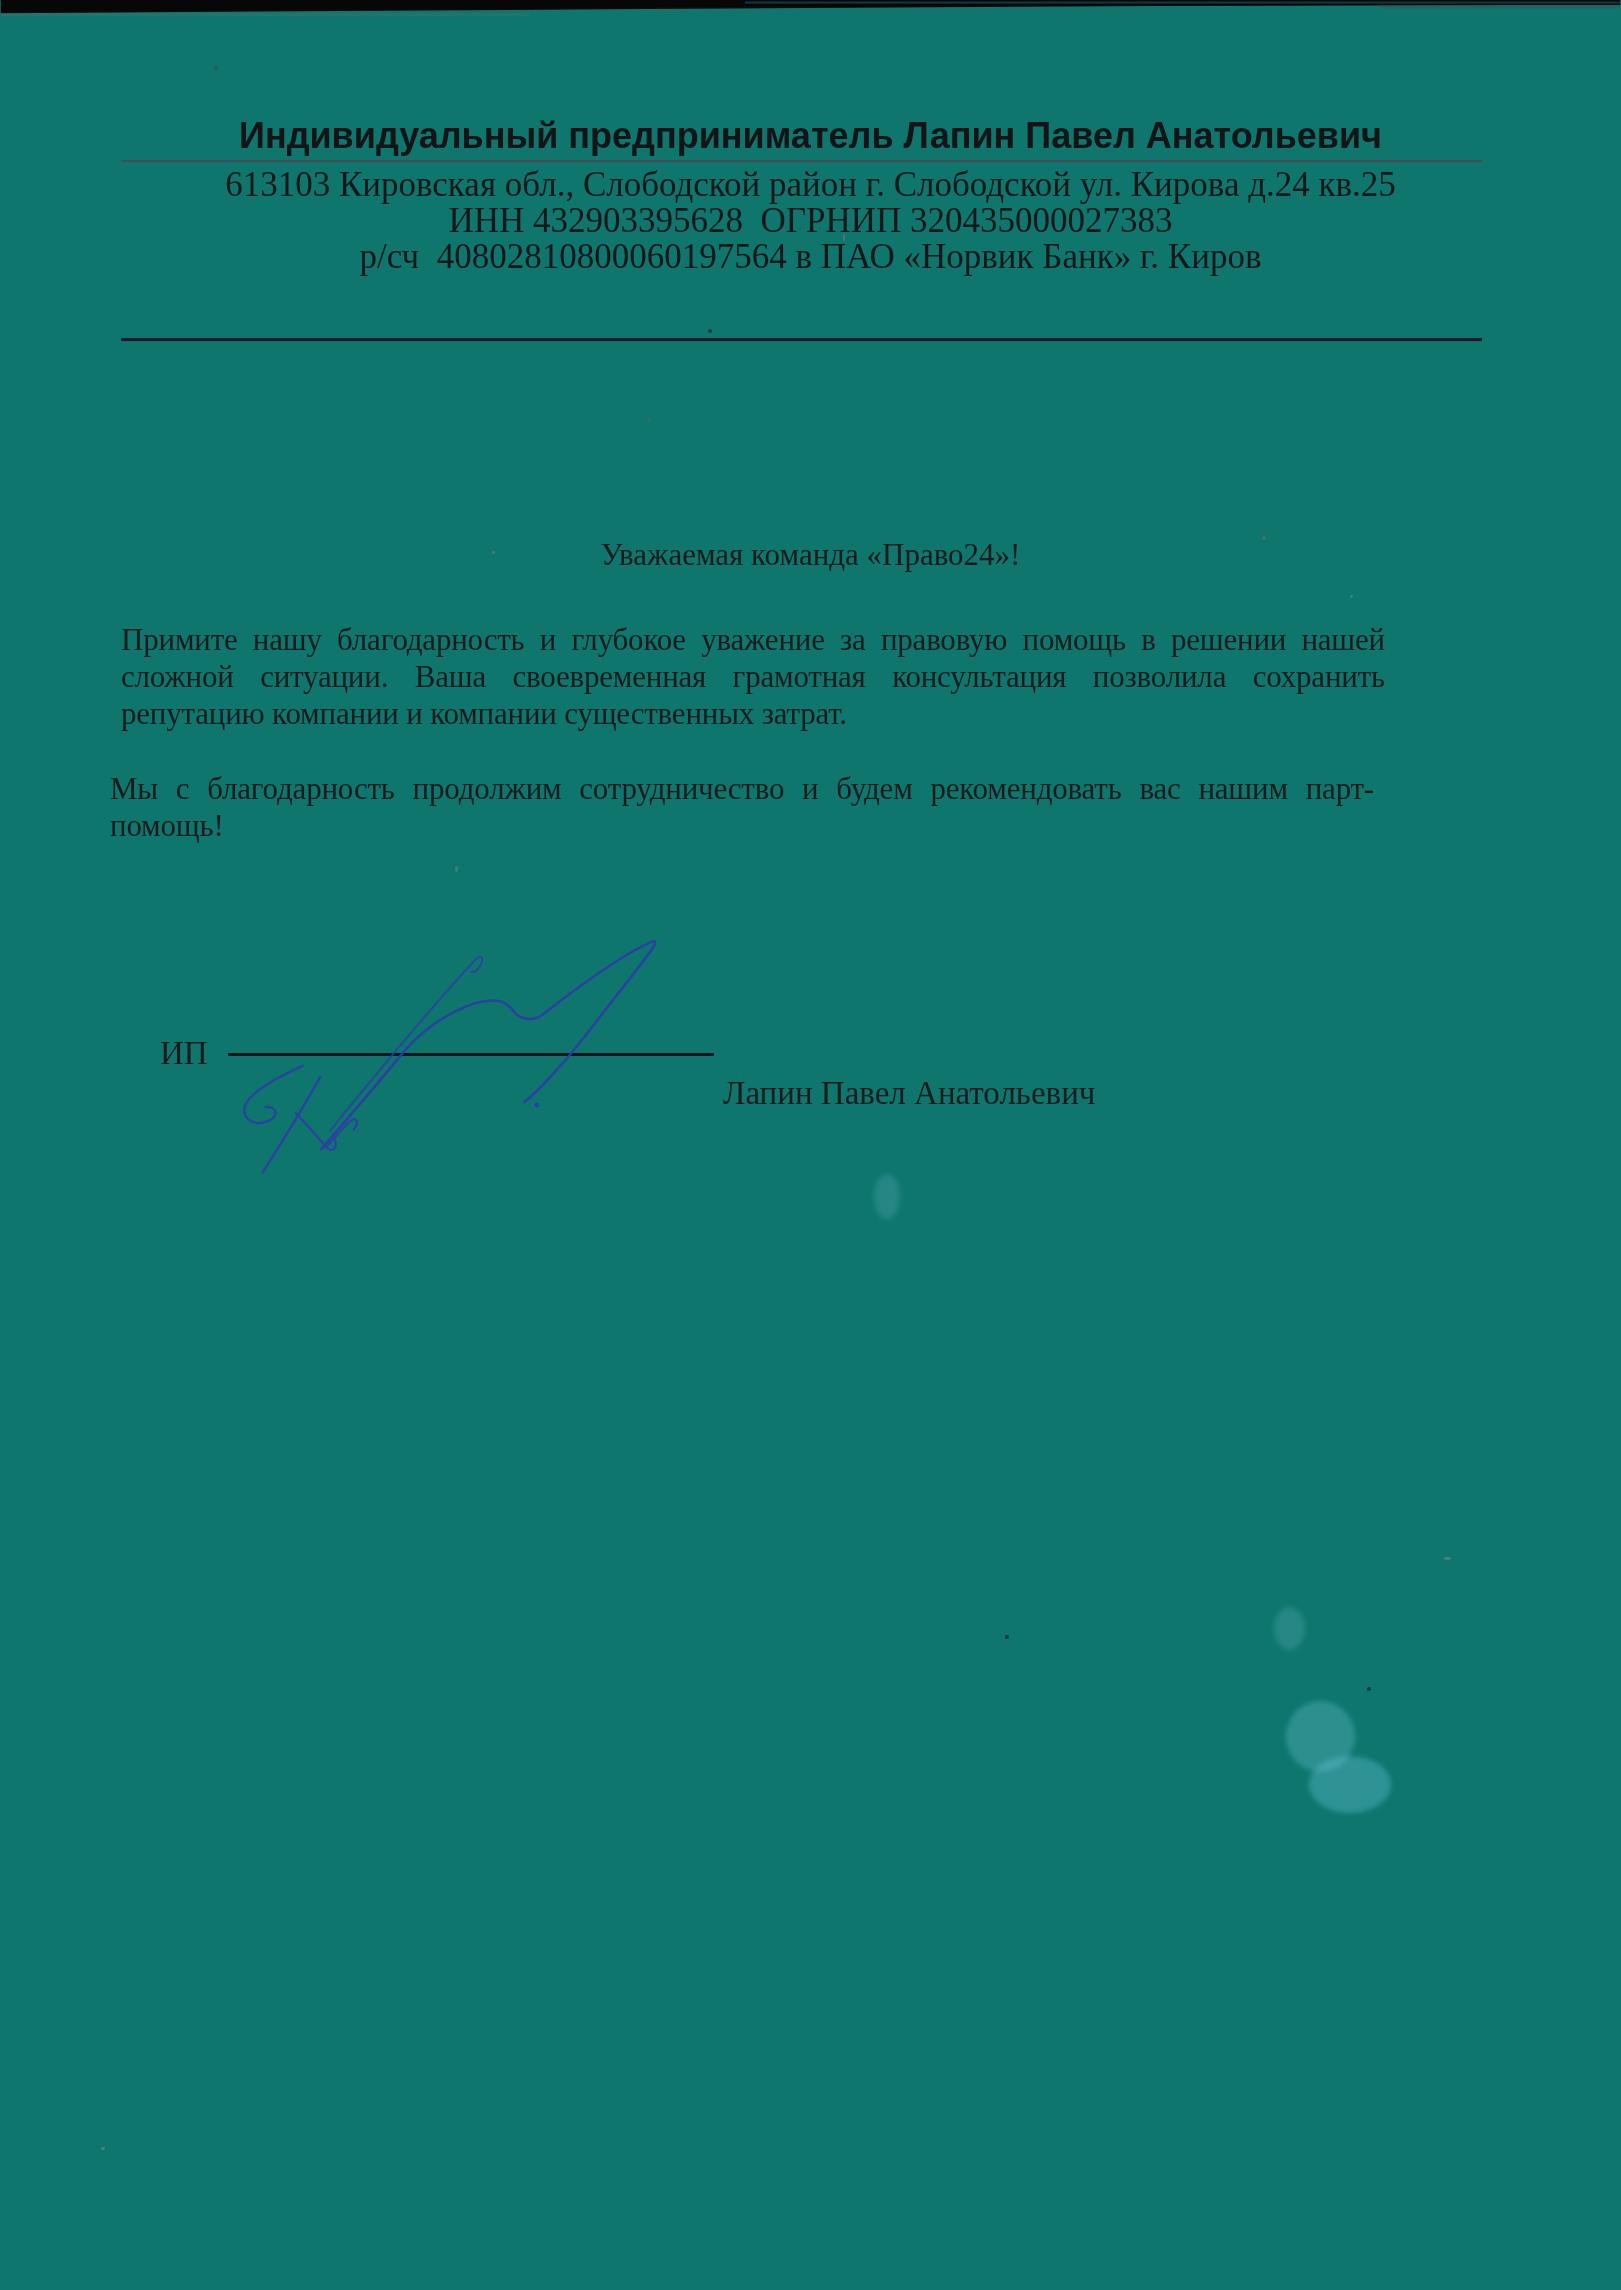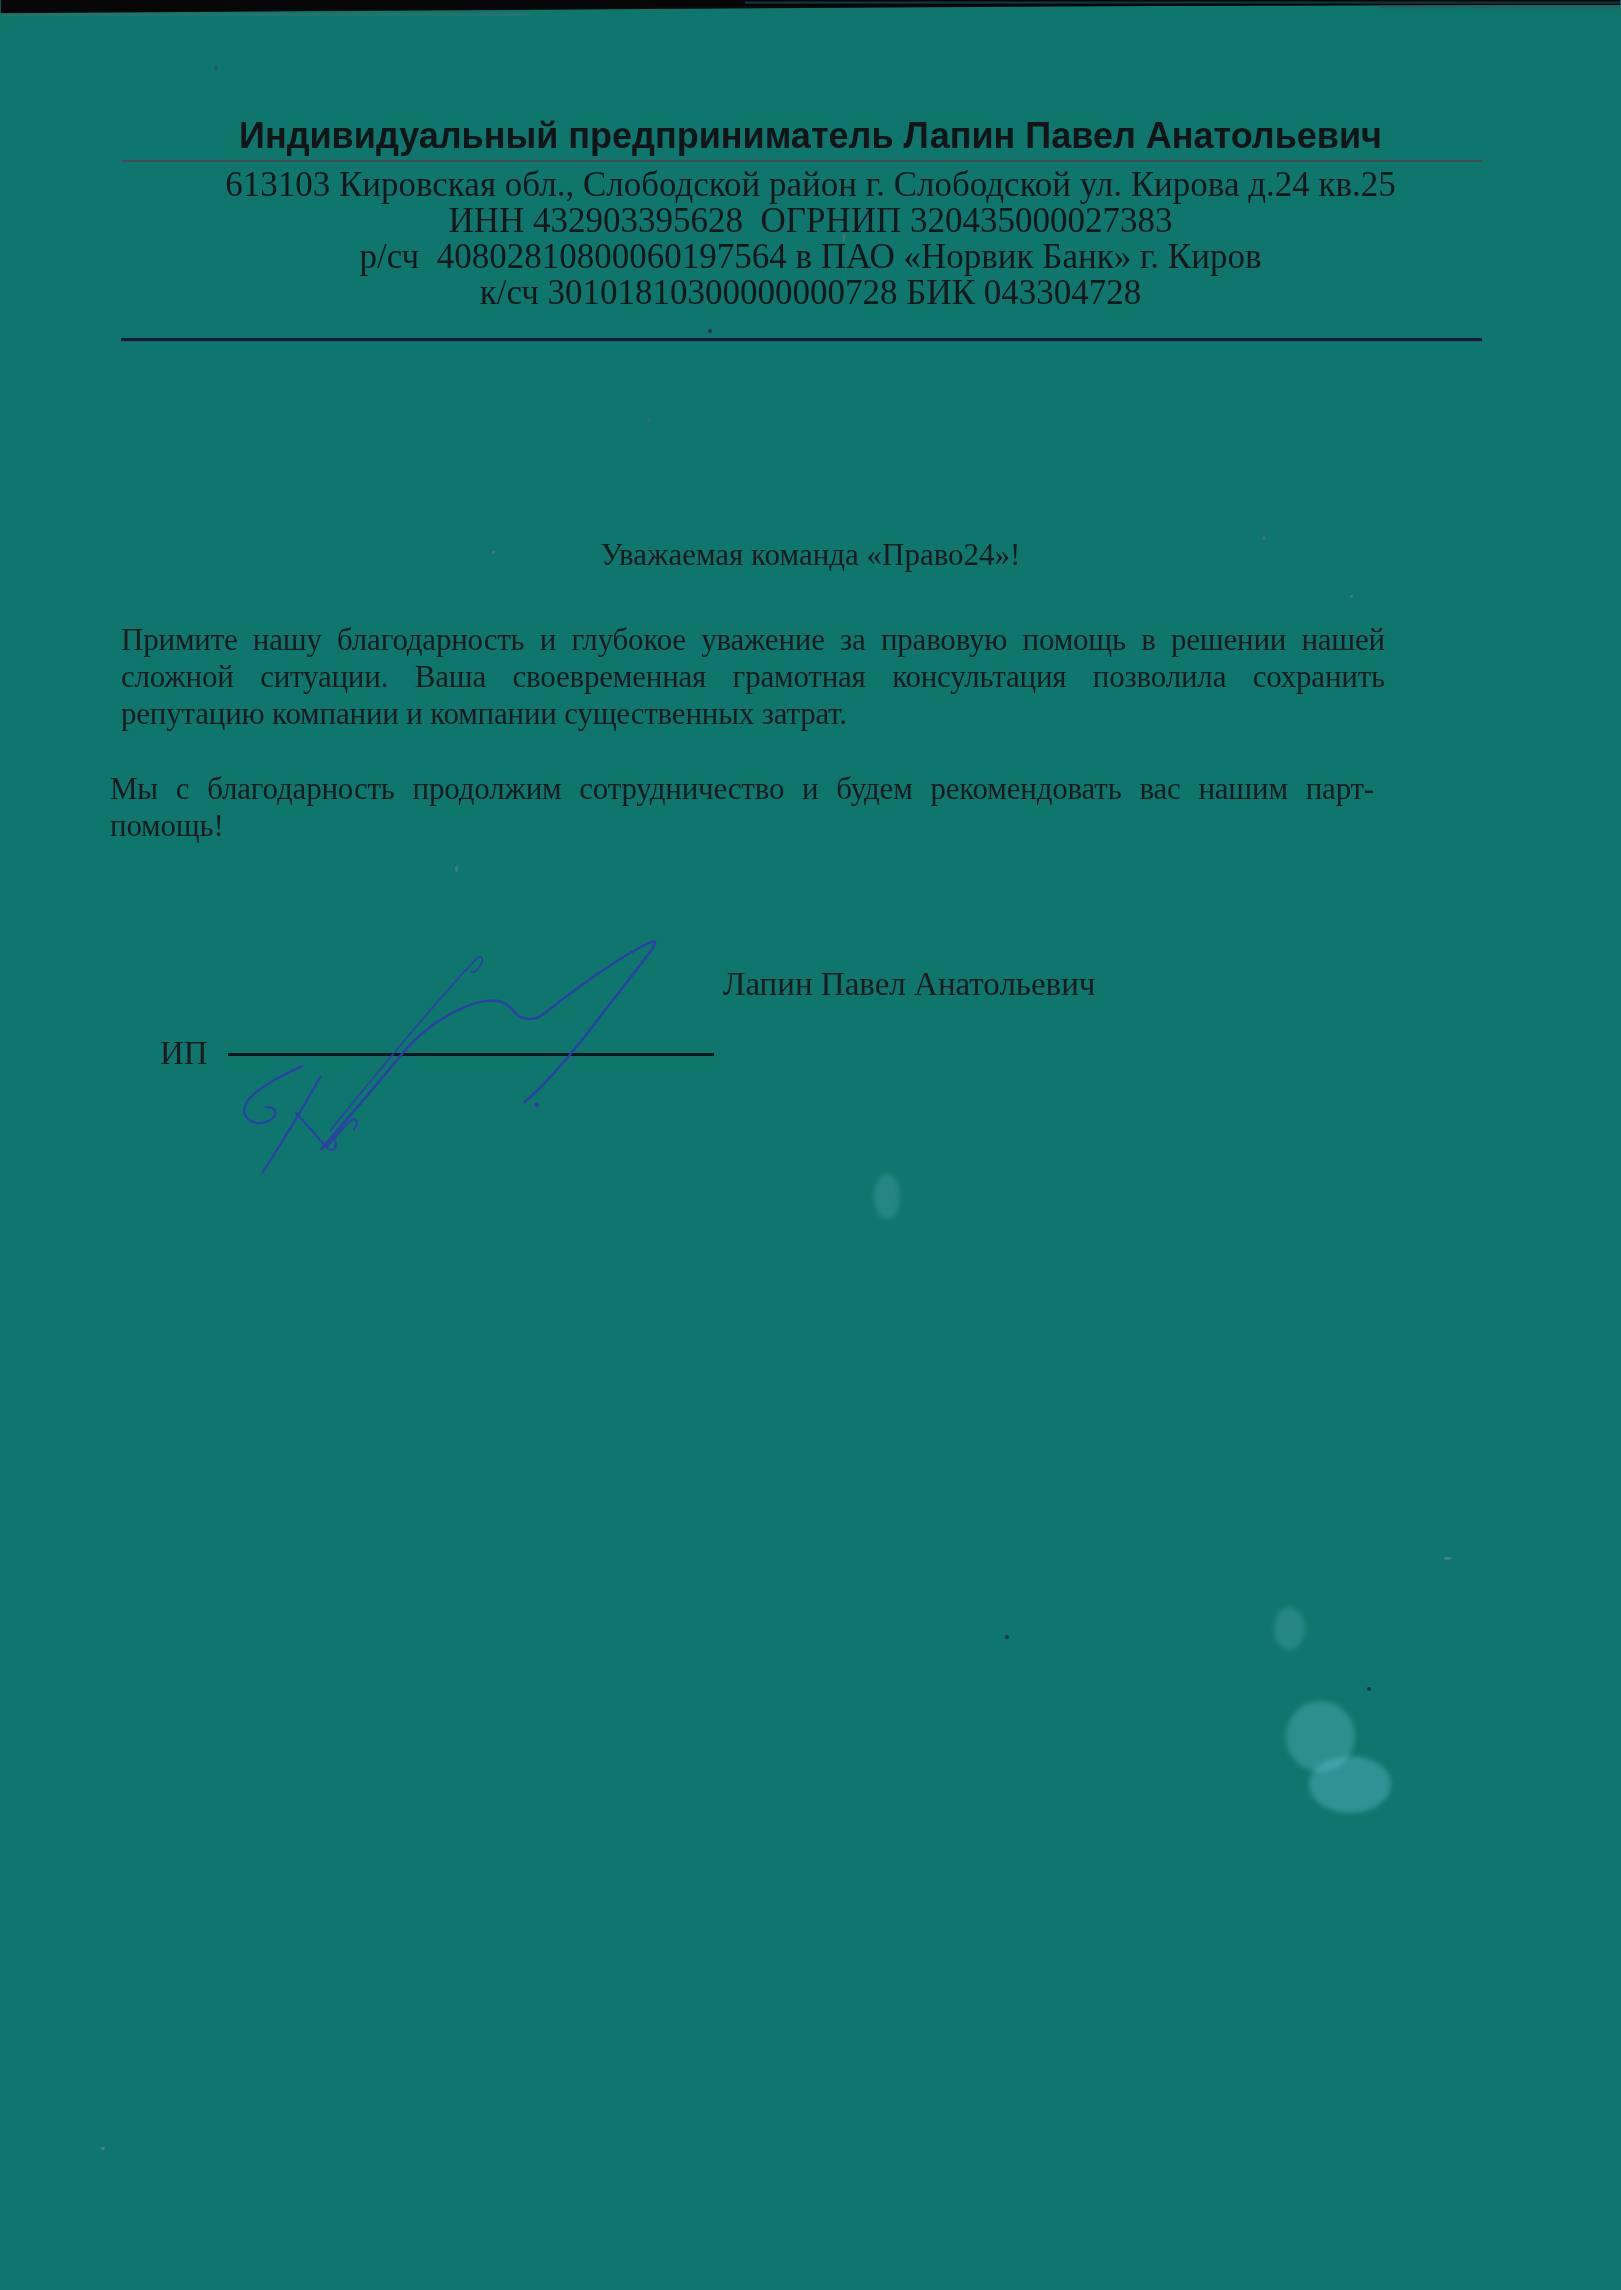--- a/index.html
+++ b/index.html
@@ -35,21 +35,21 @@
   }
   .para{
     left:110px;width:1264px;
     font-size:31px;line-height:37px;letter-spacing:-0.2px;
   }
   .para-1{top:621px;margin-left:11px;}
   .para-2{top:770px;}
   .para .line:not(:last-child){text-align:justify;text-align-last:justify;}
   
   .sig-prefix{left:160px;top:1017px;font-size:33px;line-height:39px;margin-top:17px;}
-  .sig-name{left:723px;top:965px;font-size:33px;line-height:39px;}
+  .sig-name{left:723px;top:1074px;font-size:33px;line-height:39px;}
   .sig-line{left:228px;top:1053px;width:486px;height:2.9px;background:#14141b;}
   
   .speck{position:absolute;border-radius:50%;}
   .smudge{position:absolute;border-radius:50%;filter:blur(2.9px);}
 </style>
 </head>
 <body>
 
 <div id="page">
 
@@ -61,21 +61,20 @@
   </svg>
 
   <div class="abs lh-title">Индивидуальный предприниматель Лапин Павел Анатольевич</div>
 
   <div class="abs rule rule-top"></div>
 
   <div class="abs lh-details">
       <div class="line">613103 Кировская обл., Слободской район г. Слободской ул. Кирова д.24 кв.25</div>
       <div class="line">ИНН 432903395628  ОГРНИП 320435000027383</div>
       <div class="line">р/сч  40802810800060197564 в ПАО «Норвик Банк» г. Киров</div>
-      <div class="line">к/сч 30101810300000000728 БИК 043304728</div>
     </div>
 
   <div class="abs rule rule-bottom"></div>
 
   <div class="abs salutation">Уважаемая команда «Право24»!</div>
 
   <div class="abs para para-1">
       <div class="line">Примите нашу благодарность и глубокое уважение за правовую помощь в решении нашей</div>
       <div class="line">сложной ситуации. Ваша своевременная грамотная консультация позволила сохранить</div>
       <div class="line">репутацию компании и компании существенных затрат.</div>

